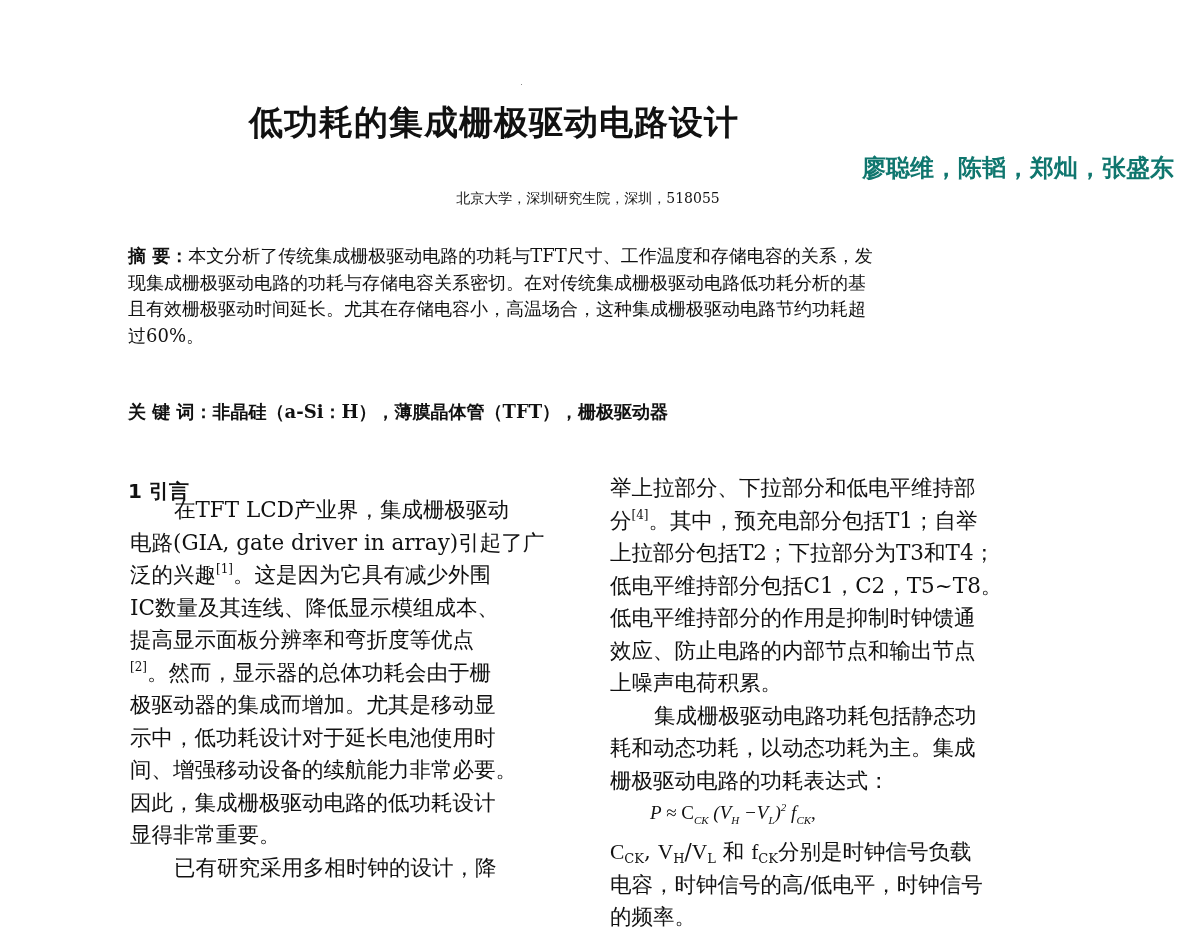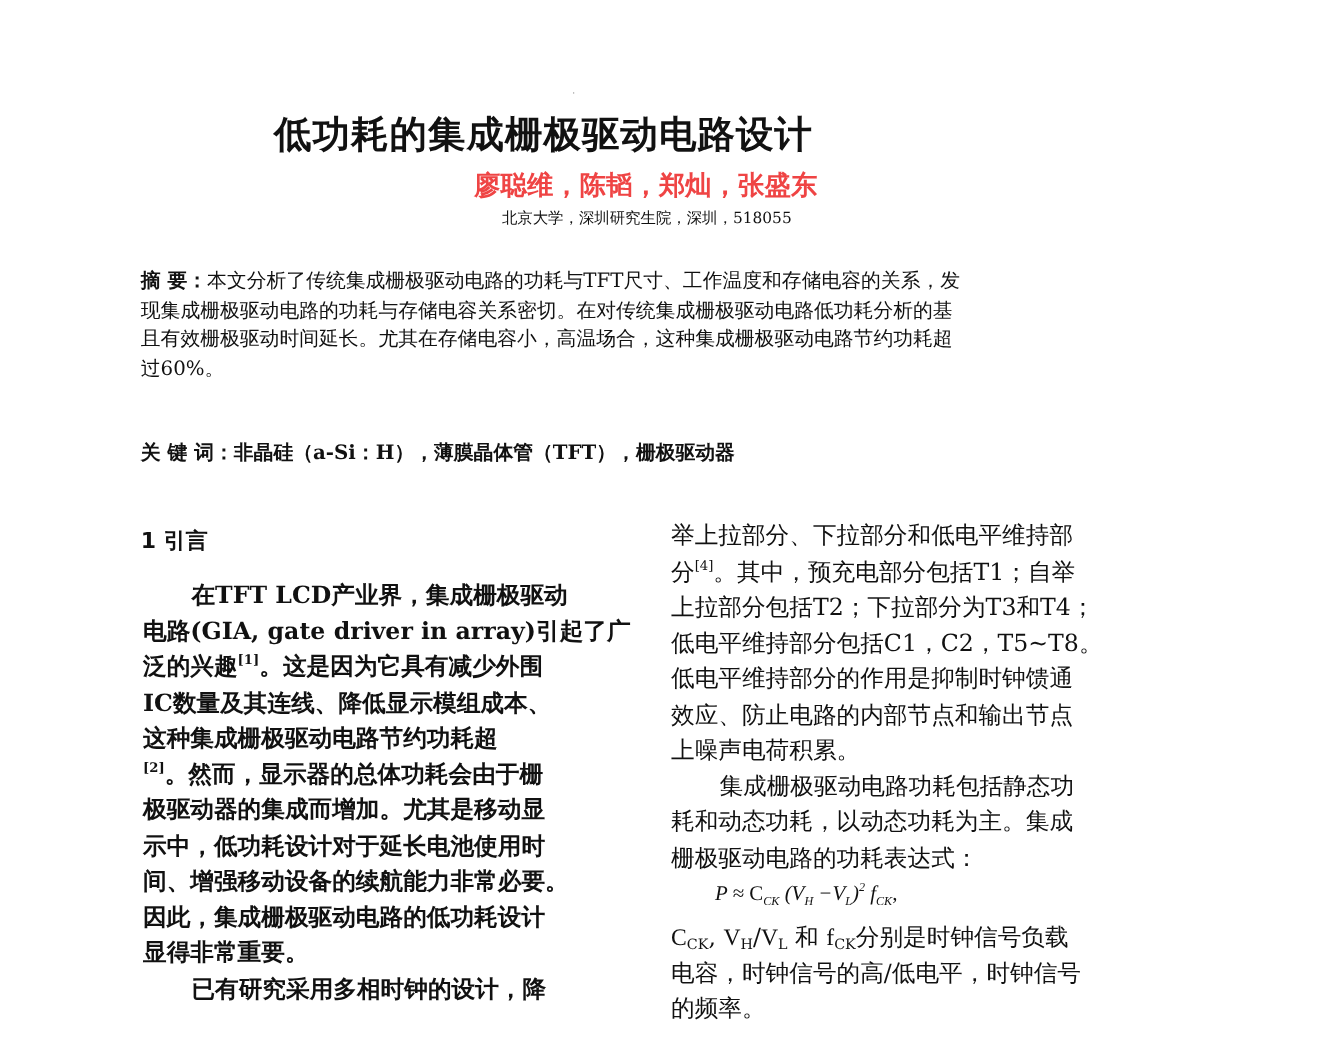--- a/index.html
+++ b/index.html
@@ -9,23 +9,23 @@
       font-family: "DejaVu Serif", "Liberation Serif", serif;
       position: relative;
     }
     .abs { position: absolute; }
     .title {
       left: 0; width: 988px; top: 100px; text-align: center;
       font-family: "DejaVu Sans", sans-serif; font-weight: bold;
       font-size: 34px; letter-spacing: 1px; color: #111;
     }
     .authors {
-      left: 0; width: 1174px; top: 152px; text-align: center;
+      left: 0; width: 1174px; top: 152px; text-align: right;
       font-family: "DejaVu Sans", sans-serif; font-weight: bold;
-      font-size: 24px; color: #ef4444;
+      font-size: 24px; color: #0f766e;
     }
     .affil {
       left: 0; width: 1176px; top: 190px; text-align: center;
       font-size: 14px; color: #111;
     }
     .abstract {
       left: 128px; width: 928px; top: 243px;
       font-size: 18px; line-height: 26.5px; color: #111;
       text-align: justify;
     }
@@ -37,21 +37,21 @@
     .keywords .label { font-weight: bold; margin-top: 12px; }
     .kw-bold { font-weight: bold; }
     .sec-heading {
       left: 128px; top: 478px; font-family: "DejaVu Sans", sans-serif;
       font-weight: bold; font-size: 20px;
     }
     .col {
       font-size: 21.5px; line-height: 32.5px; color: #111;
     }
     .col .line { display: block; white-space: nowrap; }
-    .col-left { left: 130px; top: 526px; width: 440px; font-weight: bold; }
+    .col-left { left: 130px; top: 494px; width: 440px; }
     .col-right { left: 610px; top: 472px; width: 445px; }
     .indent { padding-left: 44px; }
     sup { font-size: 12px; vertical-align: 9px; line-height: 0; }
     .formula {
       font-family: Liberation Serif, serif; font-style: italic; font-size: 19px;
       padding-left: 40px;
     }
     .formula sub { font-size: 11px; }
     .sub-small { font-size: 13px; vertical-align: -4px; line-height: 0; }
     .dot-mark { width: 1px; height: 1px; background: #888; }
@@ -76,21 +76,21 @@
   <span class="label">关 键 词：</span><span class="kw-bold">非晶硅（a-Si：H），薄膜晶体管（TFT），栅极驱动器</span>
 </div>
 
 <div class="abs sec-heading">1 引言</div>
 
 <div class="abs col col-left">
   <span class="line indent">在TFT LCD产业界，集成栅极驱动</span>
   <span class="line">电路(GIA, gate driver in array)引起了广</span>
   <span class="line"><span>泛的兴趣</span><sup>[1]</sup><span>。这是因为它具有减少外围</span></span>
   <span class="line">IC数量及其连线、降低显示模组成本、</span>
-  <span class="line">这种集成栅极驱动电路节约功耗超</span>
+  <span class="line">提高显示面板分辨率和弯折度等优点</span>
   <span class="line"><sup>[2]</sup><span>。然而，显示器的总体功耗会由于栅</span></span>
   <span class="line">极驱动器的集成而增加。尤其是移动显</span>
   <span class="line">示中，低功耗设计对于延长电池使用时</span>
   <span class="line">间、增强移动设备的续航能力非常必要。</span>
   <span class="line">因此，集成栅极驱动电路的低功耗设计</span>
   <span class="line">显得非常重要。</span>
   <span class="line indent">已有研究采用多相时钟的设计，降</span>
 </div>
 
 <div class="abs col col-right">

